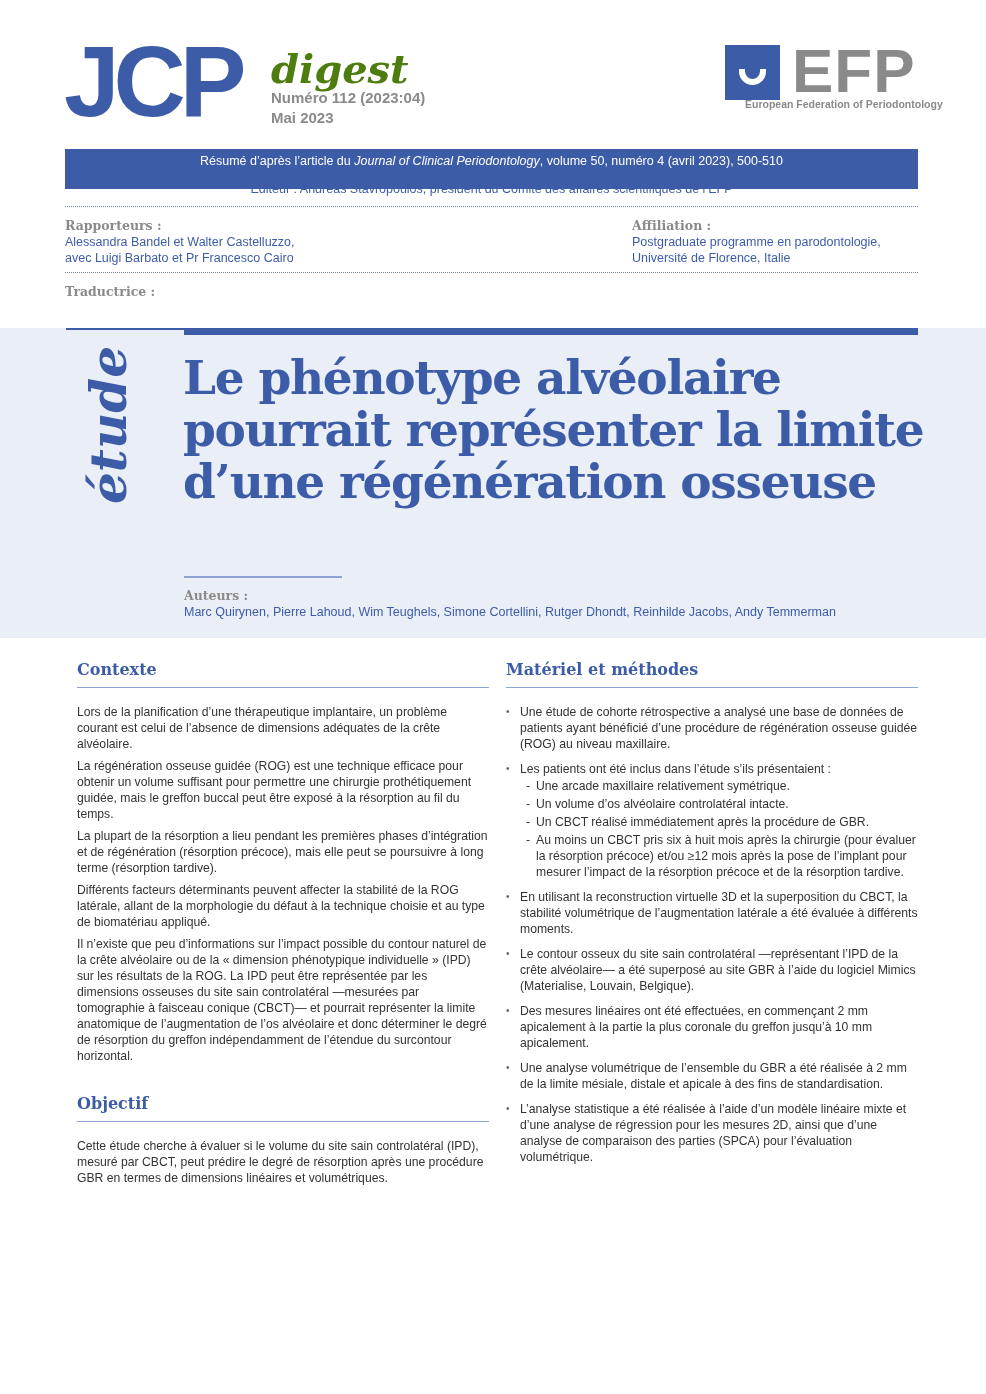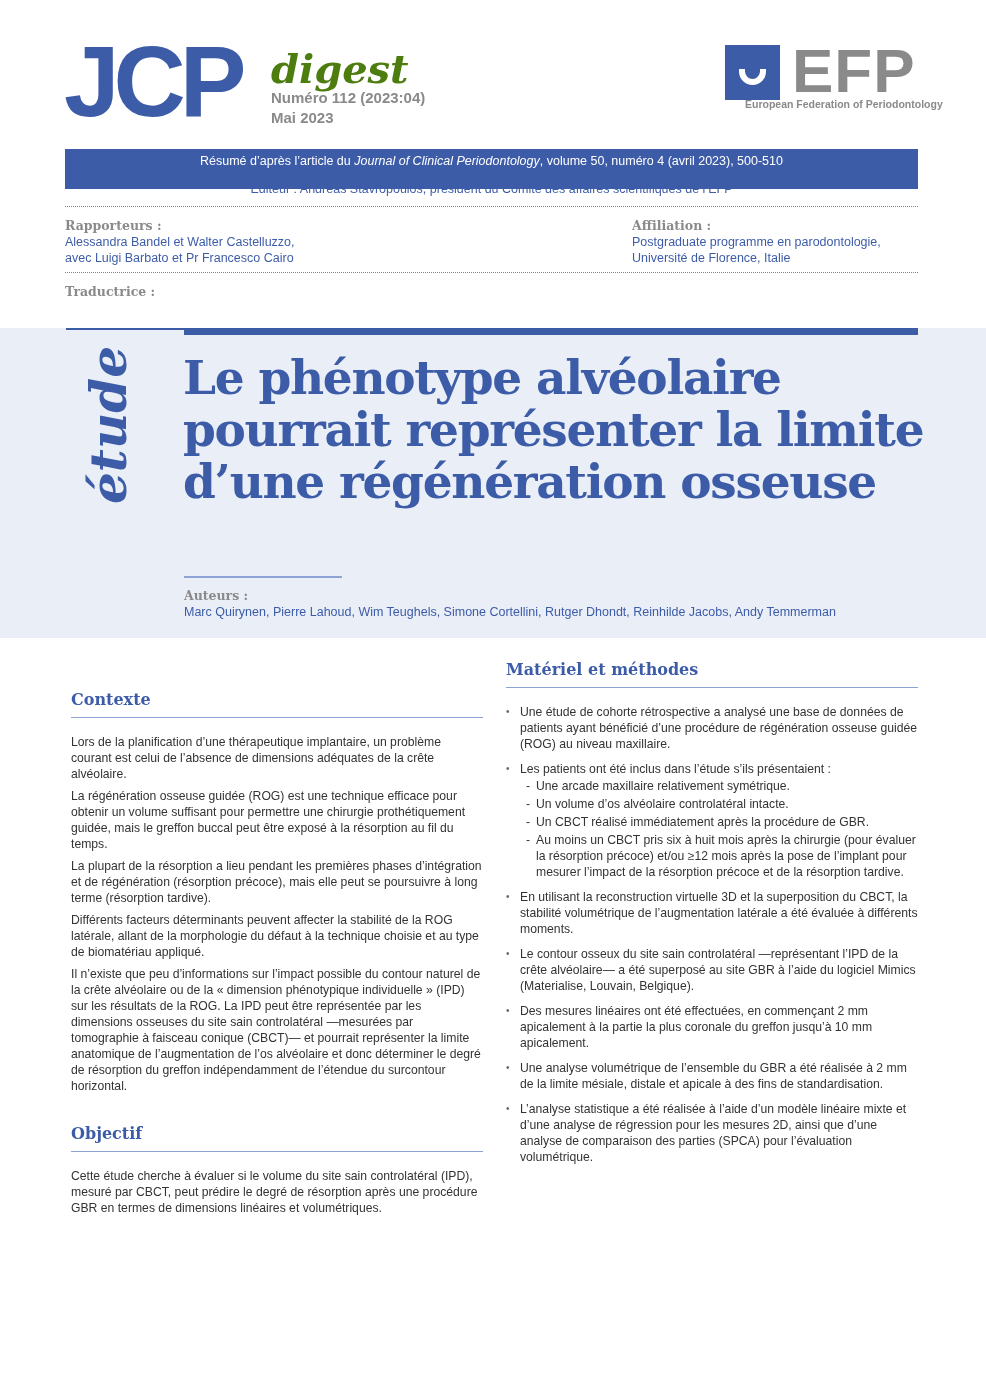--- a/index.html
+++ b/index.html
@@ -74,21 +74,21 @@
       position: absolute; left: 183px; top: 352px; width: 780px;
       font-family: "DejaVu Serif", serif; font-weight: bold; font-size: 47px; line-height: 52px;
       color: #3d5ca8; letter-spacing: -1.3px;
     }
     .title-underline { position: absolute; left: 184px; top: 576px; width: 158px; height: 2px; background: #8ea2d3; }
     .authors-label { position: absolute; left: 184px; top: 588px; }
     .authors-list { position: absolute; left: 184px; top: 605px; font-size: 12.5px; color: #3d5ca8; }
 
     
     .col { position: absolute; top: 660px; width: 412px; }
-    .col-left { left: 71px; margin-top: 30px; }
+    .col-left { left: 77px; }
     .col-right { left: 506px; }
     .section-head {
       font-family: "DejaVu Serif", serif; font-weight: bold; font-size: 16px; color: #3d5ca8;
       padding-bottom: 8px; border-bottom: 1.5px solid #8ea2d3; margin-bottom: 16px;
     }
     .para { font-size: 12.2px; line-height: 16px; color: #333; margin-bottom: 6px; }
     .section-gap { height: 24px; }
 
     ul.bullets { list-style: none; }
     ul.bullets > li {

